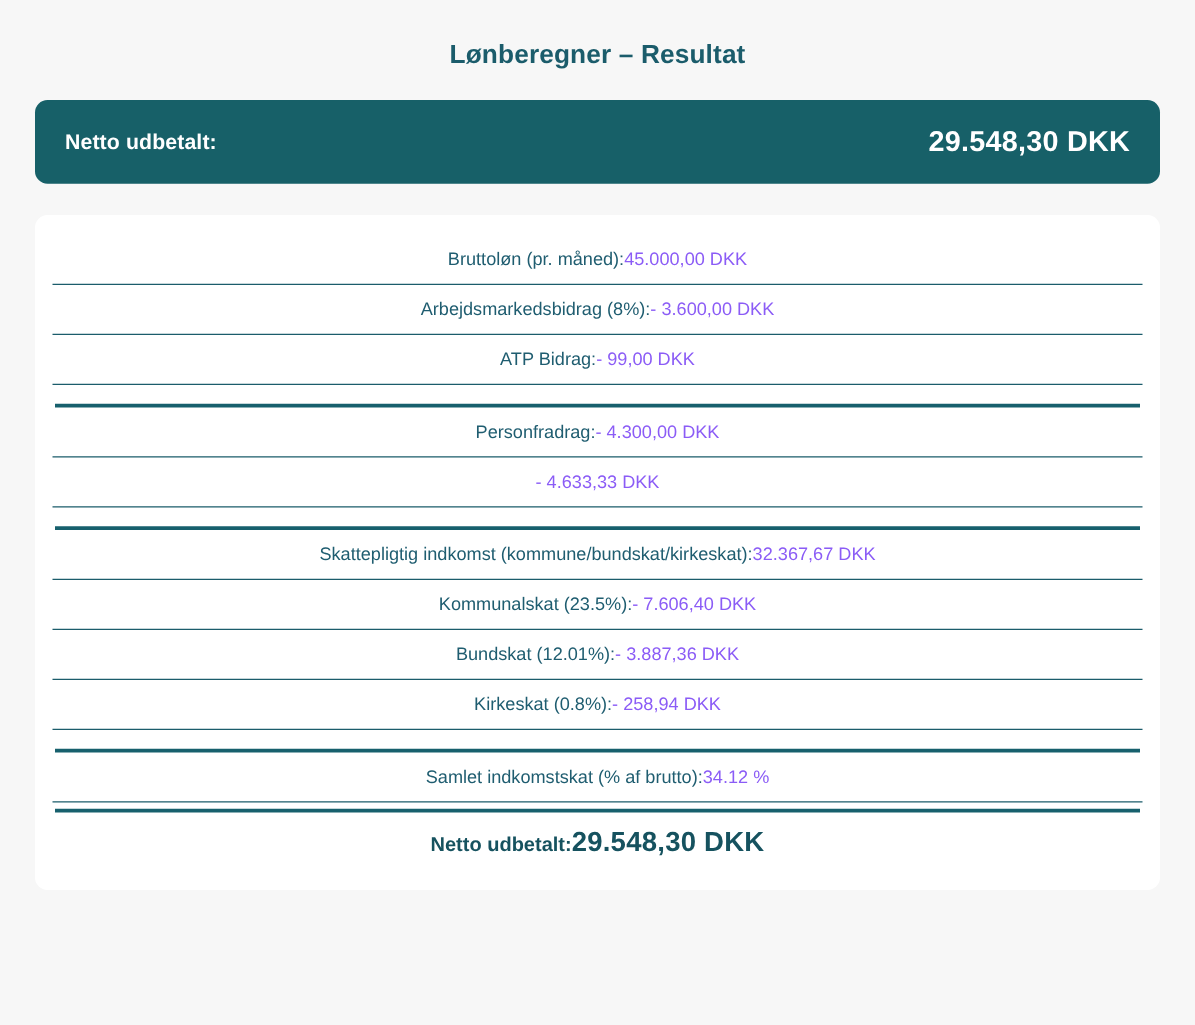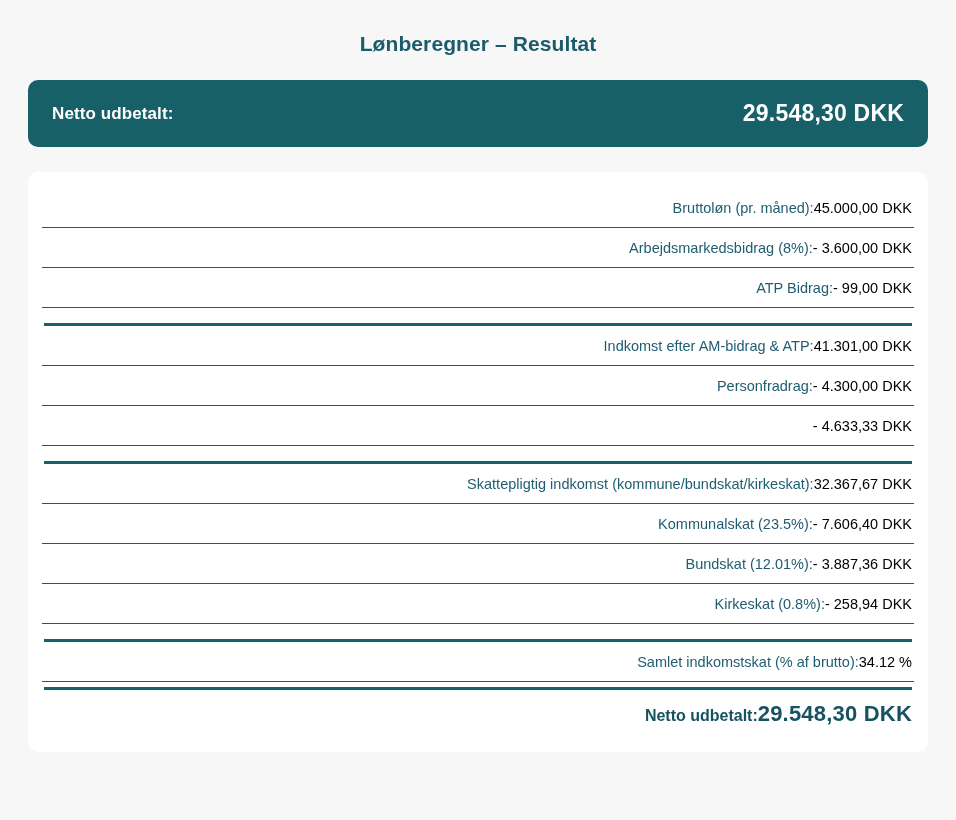--- a/index.html
+++ b/index.html
@@ -62,38 +62,38 @@
     border-radius: 10px;
     padding: 16px 14px 22px 14px;
     box-sizing: border-box;
   }
   .rows {
     padding: 0 0px;
   }
   .row {
     display: flex;
     align-items: baseline;
-    justify-content: flex-end;
+    justify-content: center;
     padding: 10px 2px 9px 2px;
     border-bottom: 1px solid #1b5c6b;
     box-sizing: border-box;
     min-height: 40px;
   }
   .row.no-border {
     border-bottom: none;
     padding-bottom: 5px;
   }
   .row .label {
     color: #1f5d70;
     font-size: 14.5px;
     line-height: 20px;
     white-space: nowrap;
   }
   .row .value {
-    color: #000000;
+    color: #8b5cf6;
     font-size: 14.5px;
     line-height: 20px;
     white-space: nowrap;
     text-align: right;
   }
   .row.total {
     border-bottom: none;
     padding-top: 14px;
     padding-bottom: 2px;
   }
@@ -141,24 +141,20 @@
         <span class="value">- 3.600,00 DKK</span>
       </div>
       <div class="row">
         <span class="label">ATP Bidrag:</span>
         <span class="value">- 99,00 DKK</span>
       </div>
 
       <div class="group-sep"></div>
 
       <div class="row">
-        <span class="label">Indkomst efter AM-bidrag &amp; ATP:</span>
-        <span class="value">41.301,00 DKK</span>
-      </div>
-      <div class="row">
         <span class="label">Personfradrag:</span>
         <span class="value">- 4.300,00 DKK</span>
       </div>
       <div class="row">
         <span class="value">- 4.633,33 DKK</span>
       </div>
 
       <div class="group-sep"></div>
 
       <div class="row">

